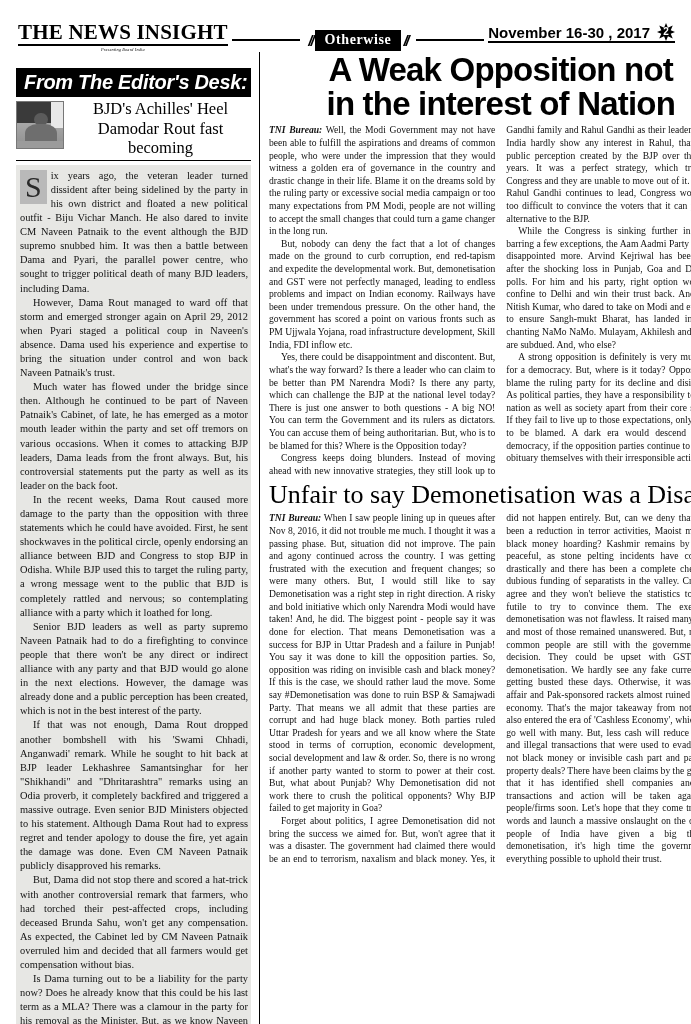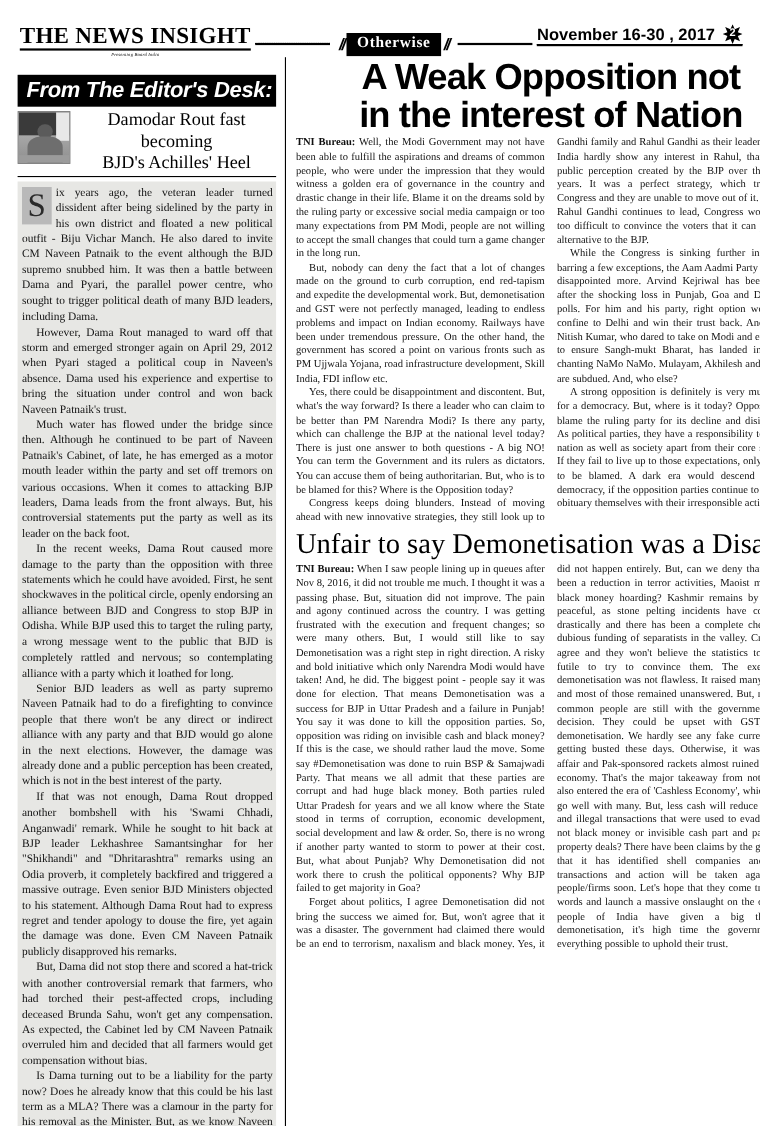--- a/index.html
+++ b/index.html
@@ -278,21 +278,21 @@
     column-rule: 0;
     font-family: "Liberation Serif", serif;
     font-size: 9.6px;
     line-height: 1.315;
     text-align: justify;
     color: #111;
     hyphens: auto;
   }
   .two-col p { margin: 0; text-indent: 12px; }
   .two-col p.first { text-indent: 0; }
-  .byline { font-weight: bold; }
+  .byline { font-weight: bold; font-style: italic; }
 
   
   .sub-headline {
     font-family: "Liberation Serif", serif;
     font-size: 26px;
     font-weight: normal;
     line-height: 1.04;
     text-align: center;
     color: #000;
     padding: 4px 0 4px 0;
@@ -343,22 +343,22 @@
 
       <div class="eod-headline-row">
         <div class="editor-photo">
           <div class="bg-dark"></div>
           <div class="bg-light"></div>
           <div class="head"></div>
           <div class="body"></div>
           <div class="desk"></div>
         </div>
         <div class="eod-headline">
+          <div>BJD's Achilles' Heel</div>
           <div>Damodar Rout fast becoming</div>
-          <div>BJD's Achilles' Heel</div>
         </div>
       </div>
 
       <div class="rule-thin"></div>
 
       <div class="eod-body">
         <p class="first"><span class="dropcap">S</span><span>ix years ago, the veteran leader turned dissident after being sidelined by the party in his own district and floated a new political outfit - Biju Vichar Manch. He also dared to invite CM Naveen Patnaik to the event although the BJD supremo snubbed him. It was then a battle between Dama and Pyari, the parallel power centre, who sought to trigger political death of many BJD leaders, including Dama.</span></p>
         <p>However, Dama Rout managed to ward off that storm and emerged stronger again on April 29, 2012 when Pyari staged a political coup in Naveen's absence. Dama used his experience and expertise to bring the situation under control and won back Naveen Patnaik's trust.</p>
         <p>Much water has flowed under the bridge since then. Although he continued to be part of Naveen Patnaik's Cabinet, of late, he has emerged as a motor mouth leader within the party and set off tremors on various occasions. When it comes to attacking BJP leaders, Dama leads from the front always. But, his controversial statements put the party as well as its leader on the back foot.</p>
         <p>In the recent weeks, Dama Rout caused more damage to the party than the opposition with three statements which he could have avoided. First, he sent shockwaves in the political circle, openly endorsing an alliance between BJD and Congress to stop BJP in Odisha. While BJP used this to target the ruling party, a wrong message went to the public that BJD is completely rattled and nervous; so contemplating alliance with a party which it loathed for long.</p>

